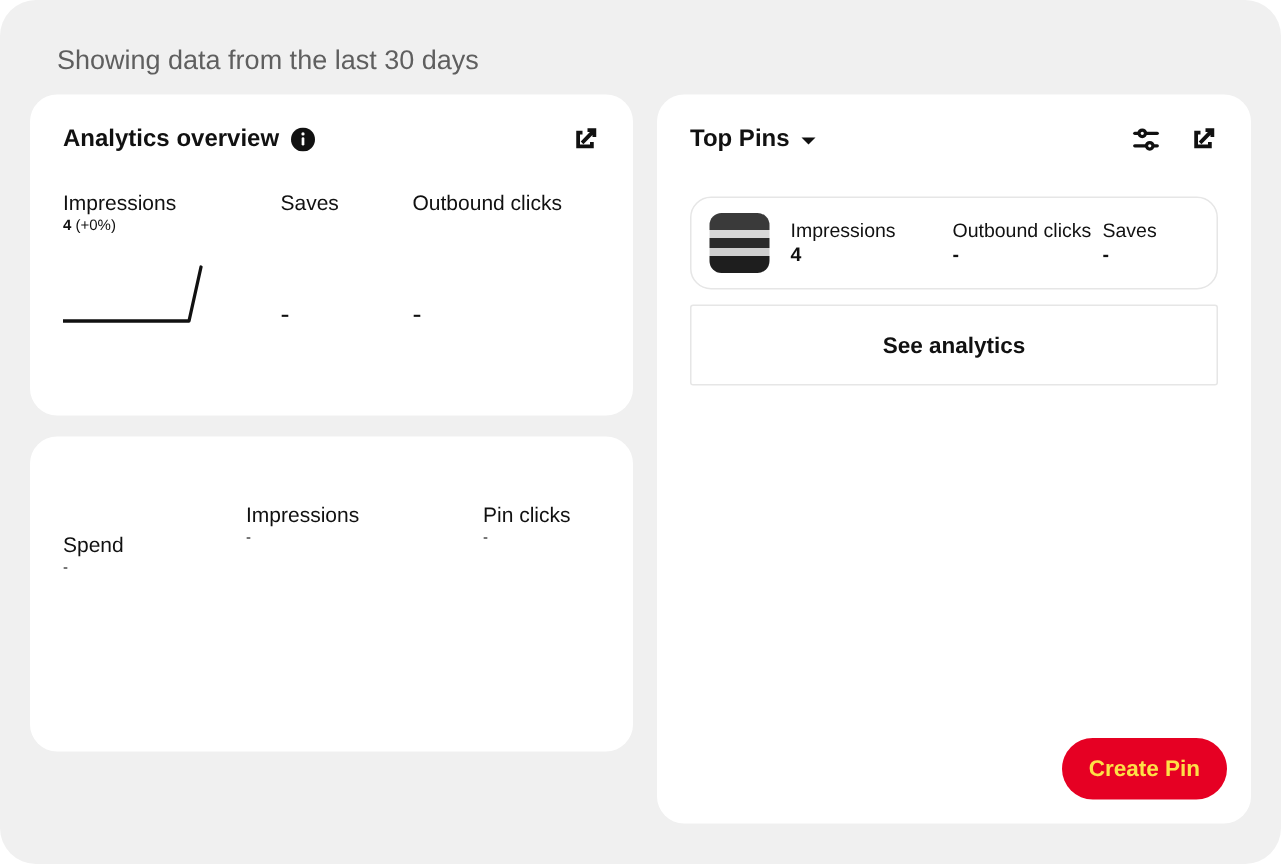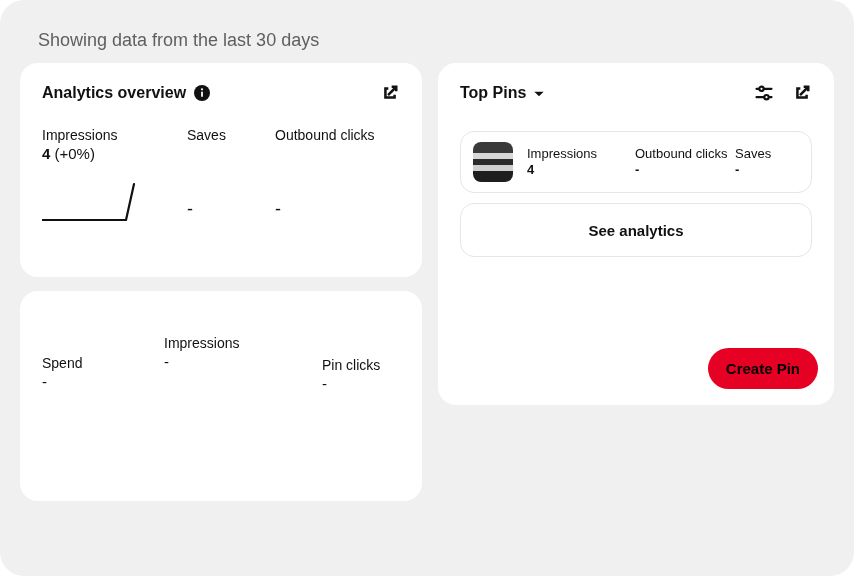--- a/index.html
+++ b/index.html
@@ -39,21 +39,21 @@
   }
   .left-col { width: 402px; display: flex; flex-direction: column; gap: 14px; }
   .right-col { width: 396px; }
   .card {
     background: #fff;
     border-radius: 18px;
     padding: 20px 22px 32px 22px;
   }
   .card.analytics { height: 214px; }
   .card.ads { height: 210px; }
-  .card.top { height: 342px; position: relative; }
+  .card.top { height: 486px; position: relative; }
   .card-head {
     display: flex;
     align-items: center;
     justify-content: space-between;
   }
   .card-head-left {
     display: flex;
     align-items: center;
     gap: 8px;
   }
@@ -75,28 +75,28 @@
     margin-top: 24px;
   }
   .metric {
     flex: 0 0 auto;
   }
   .analytics .metric:nth-child(1){ width: 145px; }
   .analytics .metric:nth-child(2){ width: 88px; }
   .analytics .metric:nth-child(3){ width: auto; }
   .ads .metric:nth-child(1){ width: 122px; margin-top: 20px; }
   .ads .metric:nth-child(2){ width: 158px; }
-  .ads .metric:nth-child(3){ width: auto; margin-top: 22px; }
+  .ads .metric:nth-child(3){ width: auto; }
   .metric-label {
     font-size: 14px;
     color: #111;
     font-weight: 400;
   }
   .metric-value {
-    font-size: 15px;
+    font-size: 10px;
     color: #111;
     font-weight: 700;
     margin-top: 2px;
   }
   .metric-value span.delta {
     font-weight: 400;
     color: #111;
   }
   .placeholder-dash {
     font-size: 18px;
@@ -128,32 +128,32 @@
   .pin-stats { display:flex; gap: 0; flex:1; }
   .pin-stat { font-size: 13px; color:#111; }
   .pin-stat .lbl { font-weight:400; line-height:1.25; }
   .pin-stat .val { font-weight:700; line-height:1.25; }
   .pin-stat:nth-child(1){ width:108px; }
   .pin-stat:nth-child(2){ width:100px; }
   .pin-stat:nth-child(3){ width:auto; }
   .see-analytics {
     margin-top: 10px;
     border: 1px solid #e6e6e6;
-    border-radius: 14px;
+    border-radius: 2px;
     height: 54px;
     display:flex; align-items:center; justify-content:center;
     font-size: 15px; font-weight: 700; color:#111;
     cursor:pointer;
   }
   .create-pin {
     position: absolute;
     right: 16px;
     bottom: 16px;
     background: #e60023;
-    color: #000000;
+    color: #fde047;
     font-weight: 700;
     font-size: 15px;
     border: none;
     border-radius: 999px;
     padding: 12px 18px;
     cursor: pointer;
   }
   svg { display:block; }
 </style>
 </head>

